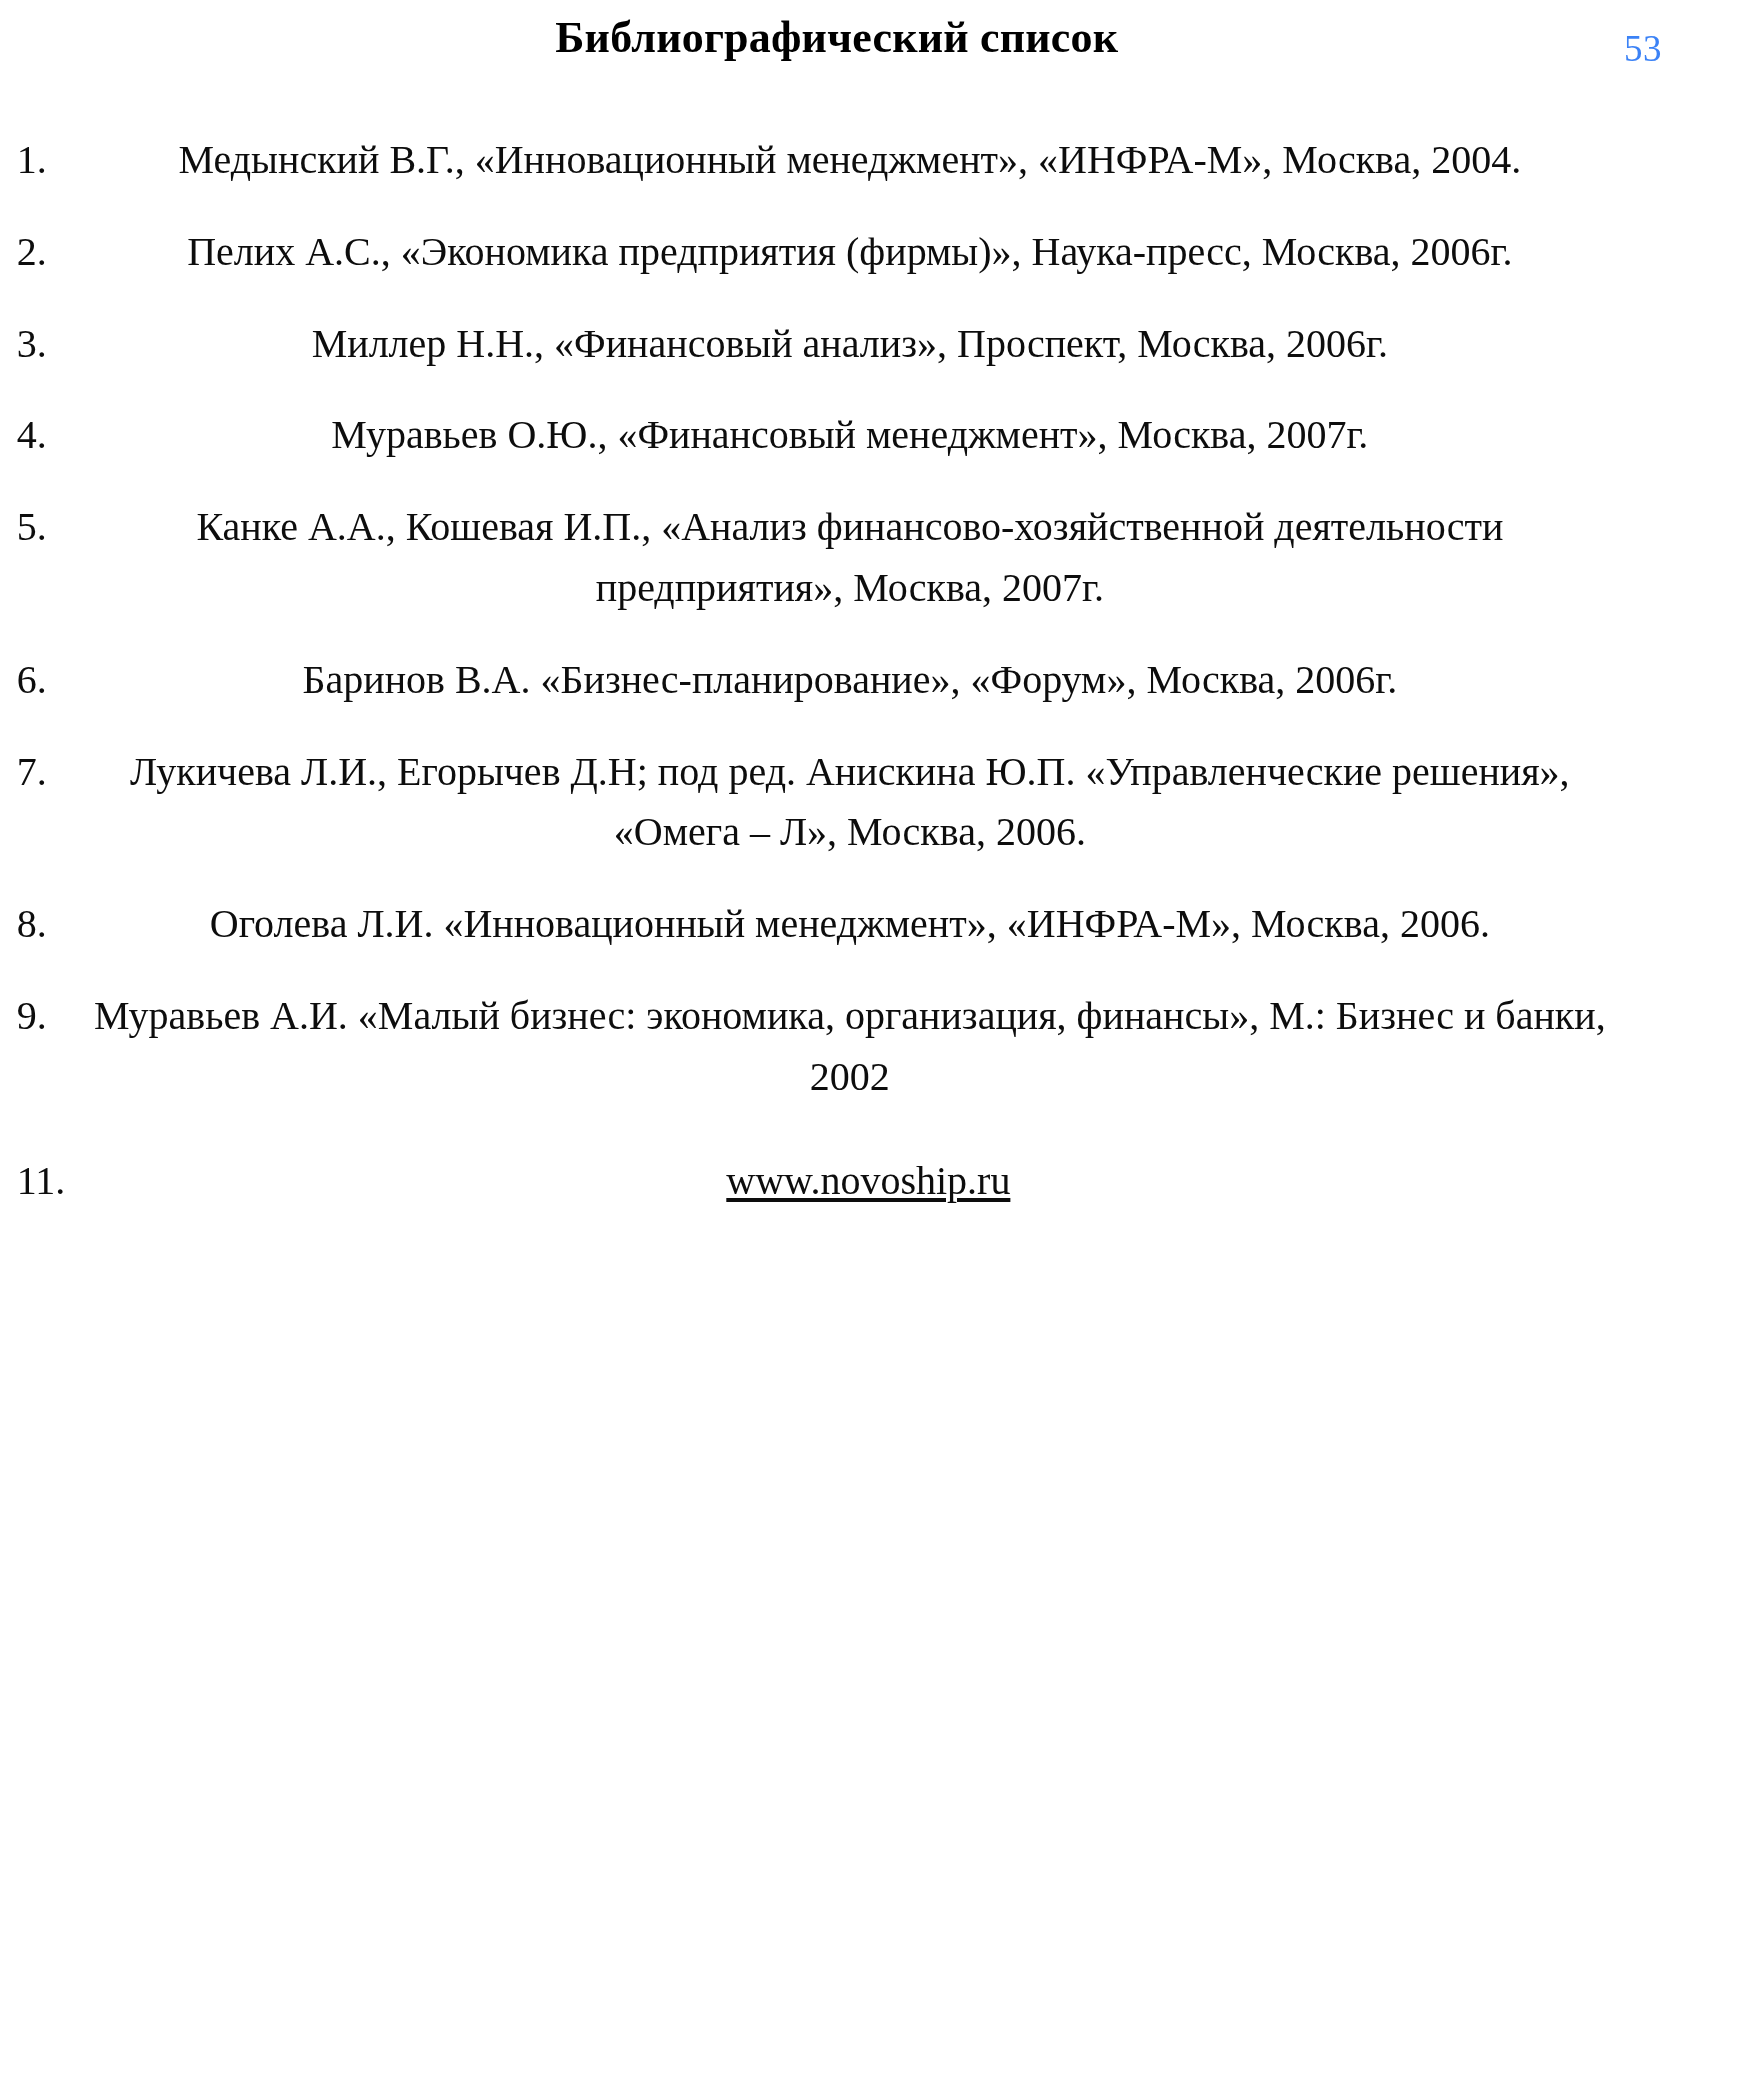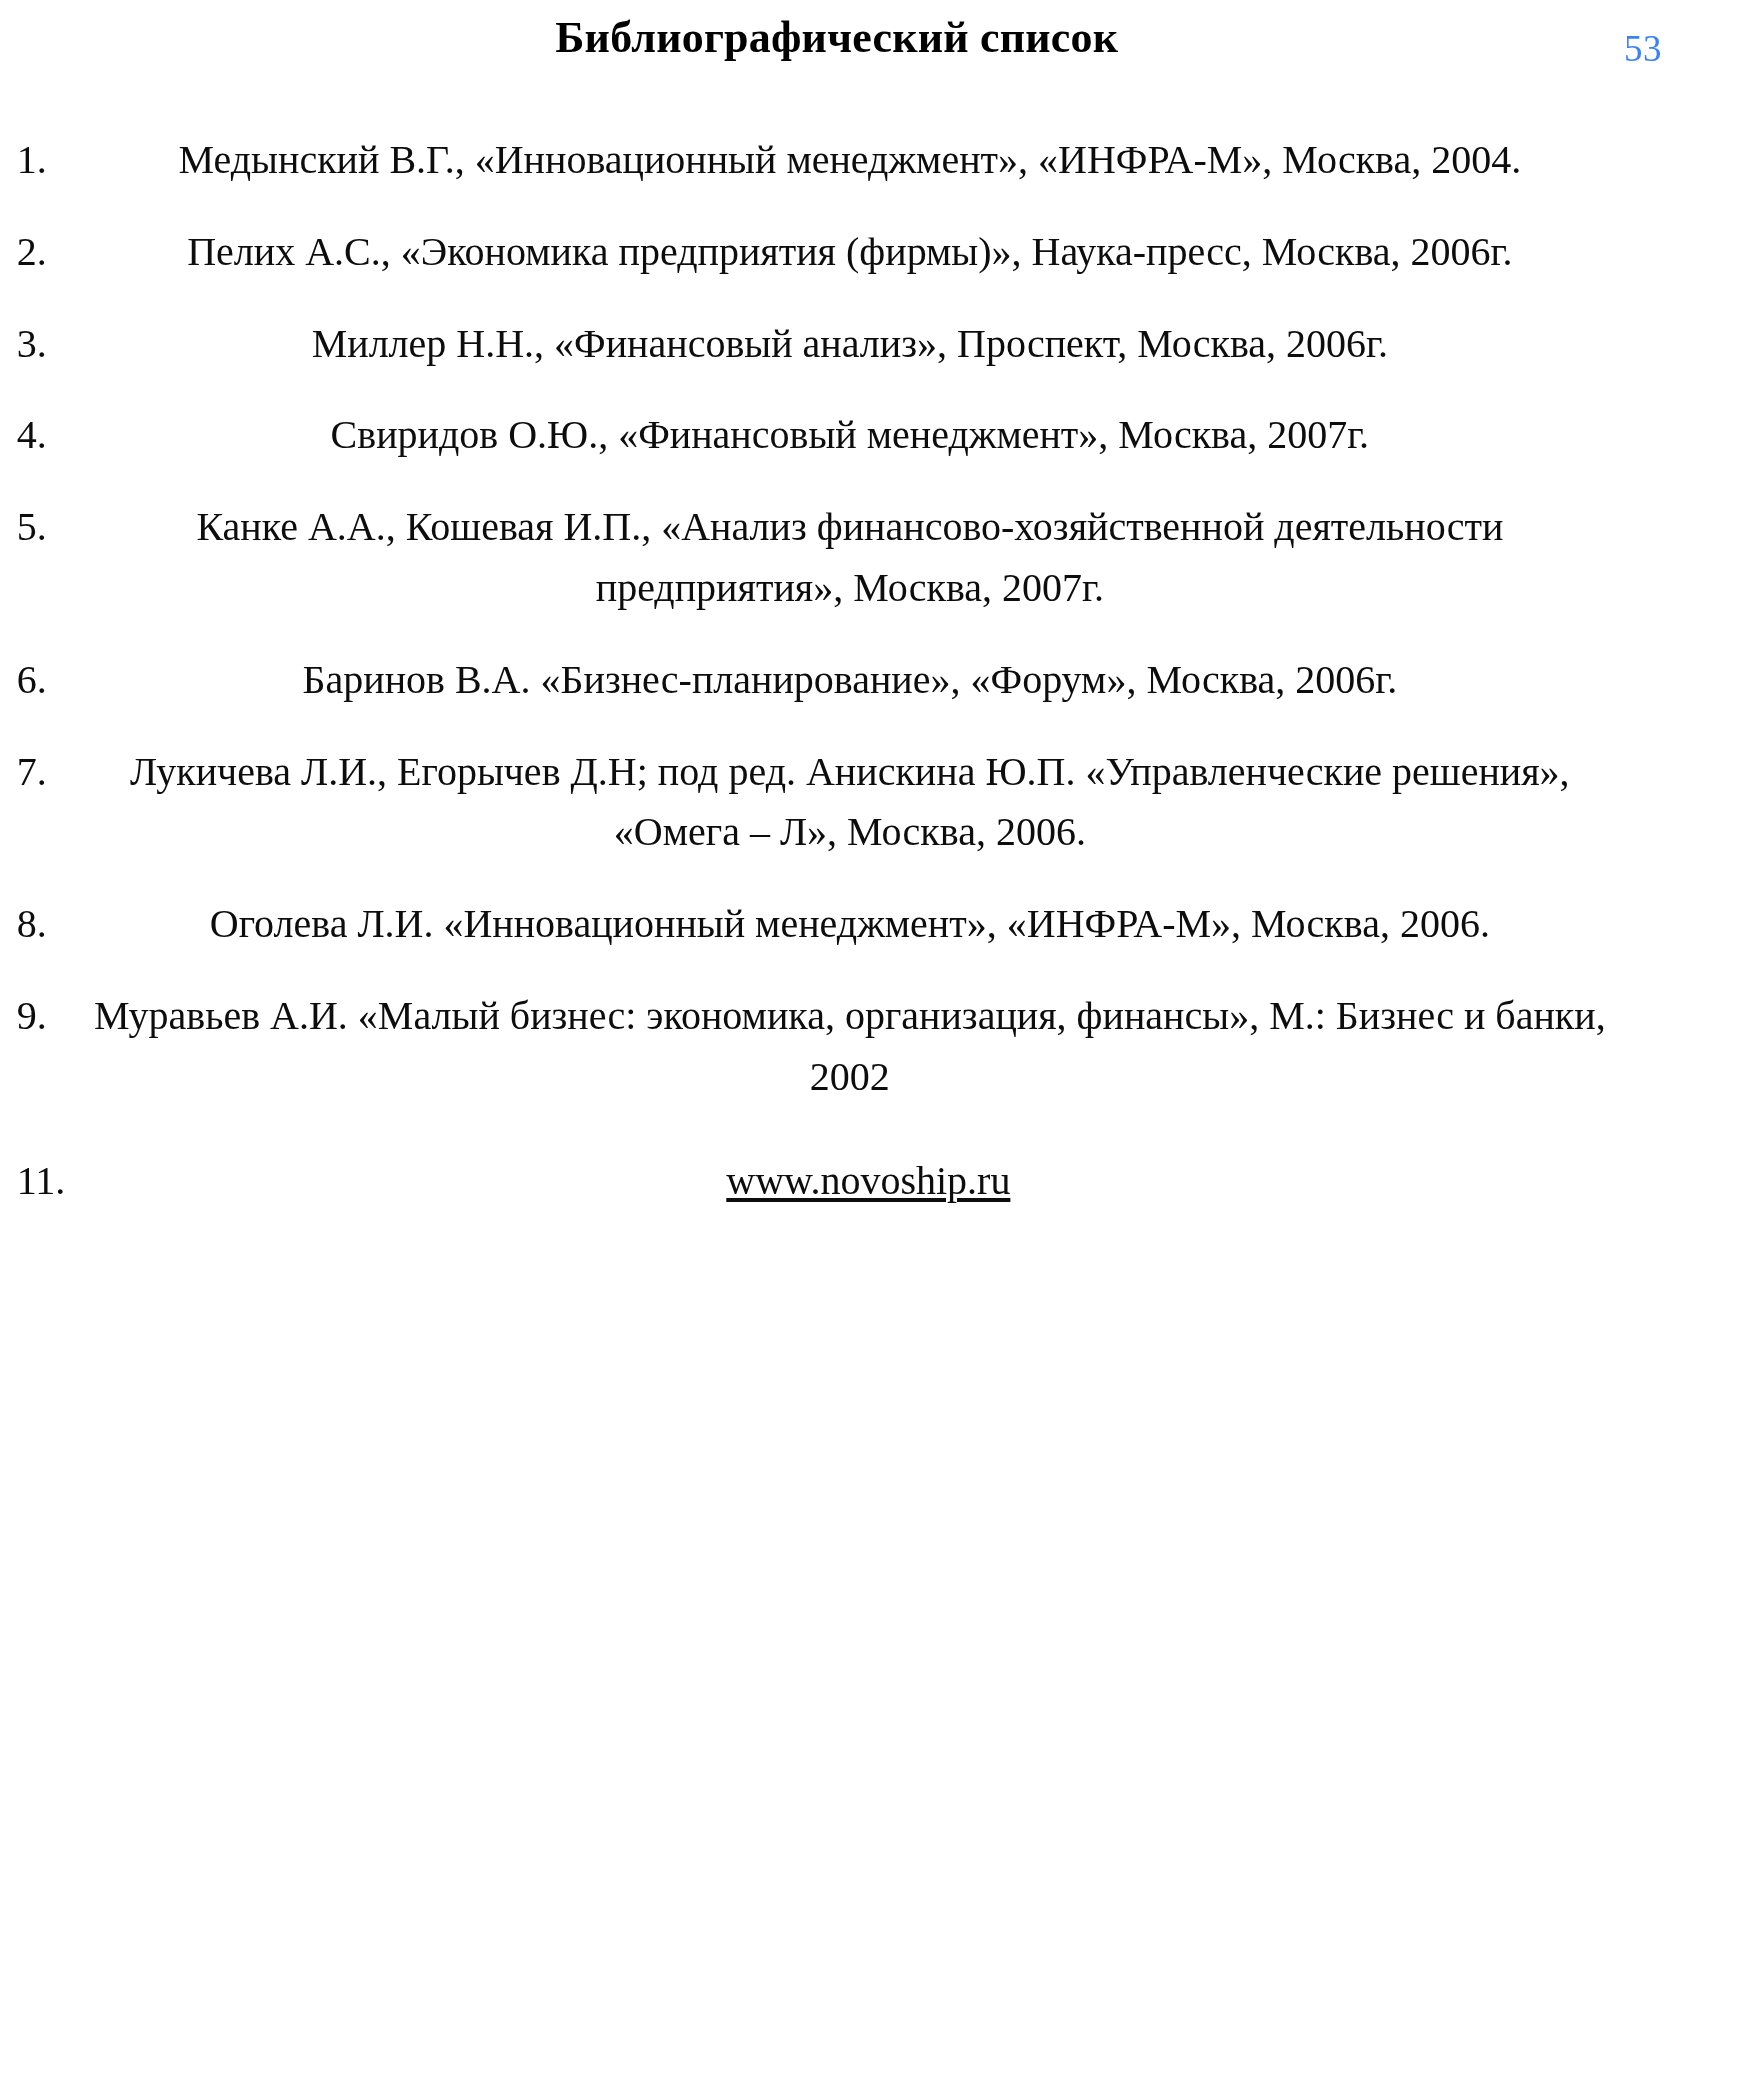--- a/index.html
+++ b/index.html
@@ -101,21 +101,21 @@
       <span class="item-text">Пелих А.С., «Экономика предприятия (фирмы)», Наука-пресс, Москва, 2006г.</span>
     </li>
 
     <li>
       <span class="item-num">3.</span>
       <span class="item-text">Миллер Н.Н., «Финансовый анализ», Проспект, Москва, 2006г.</span>
     </li>
 
     <li>
       <span class="item-num">4.</span>
-      <span class="item-text">Свиридов О.Ю., «Финансовый менеджмент», Москва, 2007г.</span>
+      <span class="item-text">Муравьев О.Ю., «Финансовый менеджмент», Москва, 2007г.</span>
     </li>
 
     <li>
       <span class="item-num">5.</span>
       <span class="item-text">Канке А.А., Кошевая И.П., «Анализ финансово-хозяйственной деятельности предприятия», Москва, 2007г.</span>
     </li>
 
     <li>
       <span class="item-num">6.</span>
       <span class="item-text">Баринов В.А. «Бизнес-планирование»,  «Форум», Москва, 2006г.</span>

